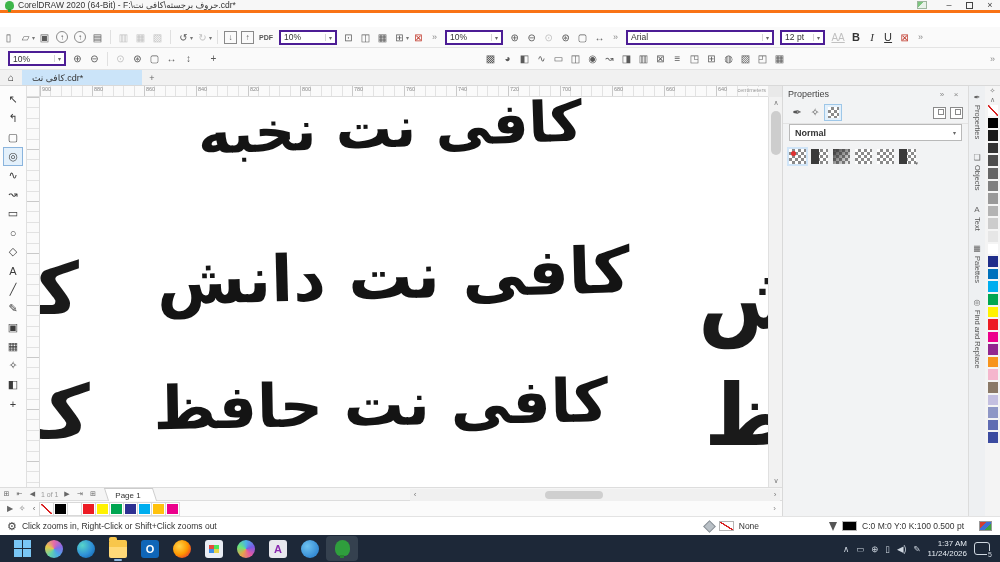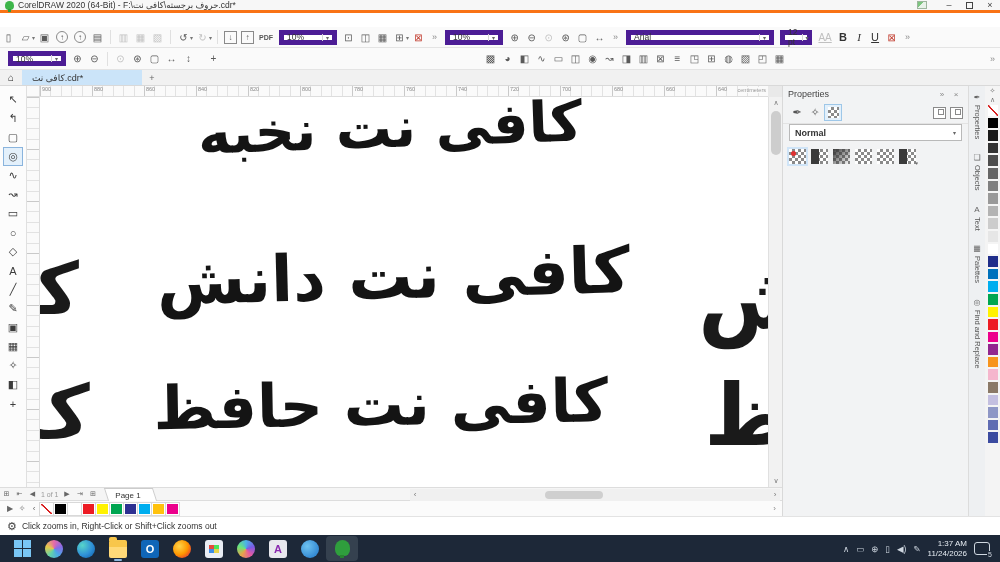--- a/index.html
+++ b/index.html
@@ -25,24 +25,24 @@
   .tbrow { position:absolute; left:0; width:1000px; background:#fafafa; display:flex; align-items:center; border-bottom:1px solid #e4e4e4; }
   #toolbar1 { top:27px; height:21px; }
   #propbar  { top:48px; height:22px; }
   .tbico { width:17px; height:16px; display:inline-flex; align-items:center; justify-content:center; font-size:10px; color:#5a5a5a; flex:0 0 auto; }
   .tbico.round { border:1px solid #8a8a8a; border-radius:50%; width:12px; height:12px; font-size:8px; margin:0 3px; }
   .tbico.boxed { border:1px solid #8a8a8a; width:13px; height:13px; font-size:8px; margin:0 2px; }
   .tbico.disabled { color:#c3c3c3; border-color:#cfcfcf; }
   .tbico.red { color:#c0392b; }
   .caret { font-size:6px; color:#777; margin:0 1px 0 -2px; }
   .tbsep { width:1px; height:14px; background:#e0e0e0; margin:0 4px; flex:0 0 auto; }
-  .combo { height:15px; background:#fff; border:5px solid #4c1d95; display:inline-flex; align-items:center; font-size:8.5px; color:#333; padding:0 3px; position:relative; flex:0 0 auto; margin:0 3px; }
+  .combo { height:15px; background:#fff; border:2px solid #4c1d95; display:inline-flex; align-items:center; font-size:8.5px; color:#333; padding:0 3px; position:relative; flex:0 0 auto; margin:0 3px; }
   .combo .cval { flex:1; }
   .combo .carrow { font-size:6px; color:#666; border-left:1px solid #d5d5d5; padding-left:3px; margin-left:4px; }
-  .combo.w55 { width:58px; } .combo.w145 { width:148px; } .combo.w45 { width:32px; }
+  .combo.w55 { width:58px; } .combo.w145 { width:148px; } .combo.w45 { width:45px; }
   .pdfico { font-size:7px; font-weight:bold; color:#555; letter-spacing:0; width:20px; text-align:center; }
   .chev { color:#8a8a8a; font-size:9px; padding:0 5px; flex:0 0 auto; }
   .fontbtn { font-size:11px; color:#333; width:16px; text-align:center; }
   .fontbtn.b { font-weight:bold; } .fontbtn.i { font-style:italic; font-family:"Liberation Serif",serif; } .fontbtn.u { text-decoration:underline; }
   .aagray { color:#c0c0c0; font-size:10px; text-decoration:underline; width:20px; text-align:center; }
 
   
   #tabbar { position:absolute; left:0; top:70px; width:1000px; height:16px; background:#f1f1f1; border-bottom:1px solid #d9d9d9; display:flex; align-items:stretch; font-size:9px; color:#333; }
   #tabbar .home { width:22px; display:flex; align-items:center; justify-content:center; font-size:10px; color:#222; }
   #tabbar .doc-tab { background:#cbe4f9; display:flex; align-items:center; padding:0 10px; min-width:120px; direction:ltr; }
@@ -466,20 +466,30 @@
           <span class="pswatch" style="background: rgb(142, 151, 198);"></span>
           <span class="pswatch" style="background: rgb(95, 108, 179);"></span>
           <span class="pswatch" style="background: rgb(59, 75, 160);"></span>
         </span>
     </div>
   </div>
 
   <div id="statusbar">
     <span class="gear">⚙</span>
     <span class="hint">Click zooms in, Right-Click or Shift+Click zooms out</span>
+    <span class="rgt">
+      <span class="bucket-ico"></span>
+      <span class="stat-swatch none-swatch"></span>
+      <span>None</span>
+      <span style="width:60px"></span>
+      <span class="pennib-ico"></span>
+      <span class="stat-swatch" style="background:#000"></span>
+      <span>C:0 M:0 Y:0 K:100  0.500 pt</span>
+      <span class="img-ico"></span>
+    </span>
   </div>
 
   <div id="taskbar">
     <span class="tk">
         <span class="ic start">
           <i></i>
           <i></i>
           <i></i>
           <i></i>
         </span>

